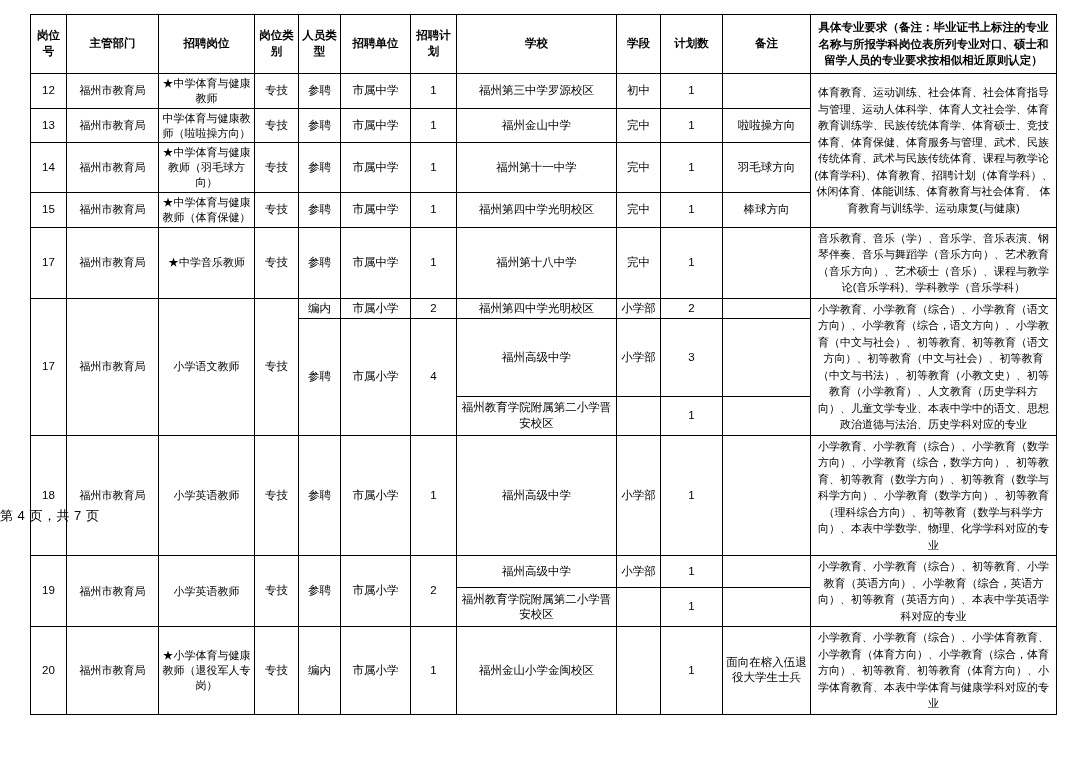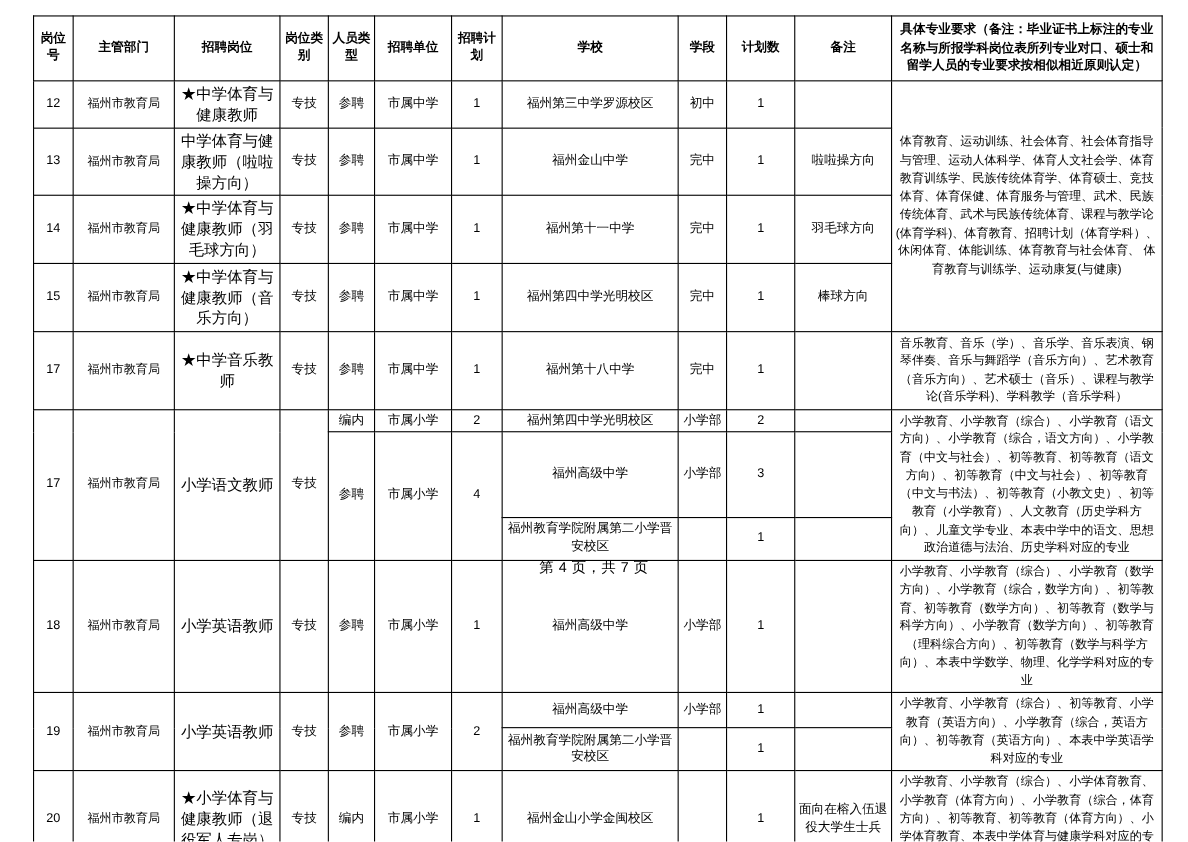--- a/index.html
+++ b/index.html
@@ -55,32 +55,32 @@
     vertical-align: middle;
   }
   td.c-unit, td.c-school {
     font-size: 11.5px;
     margin-left: 35px;
   }
   td.c-dept {
     font-size: 11px;
   }
   td.c-post {
-    font-size: 14px;
+    font-size: 11px;
     text-align: center;
     padding-left: 4px;
     padding-right: 4px;
   }
   td.tall { height: 34px; }
   .footer {
     position: absolute;
     left: 0;
     right: 0;
     bottom: 26px;
-    text-align: center;
+    text-align: left;
     font-size: 13px;
     letter-spacing: 0.5px;
   }
   
   col.w-id     { width: 36px; }
   col.w-dept   { width: 92px; }
   col.w-post   { width: 96px; }
   col.w-cat    { width: 44px; }
   col.w-type   { width: 42px; }
   col.w-unit   { width: 70px; }
@@ -168,21 +168,21 @@
         <td>1</td>
         <td class="c-school">福州第十一中学</td>
         <td>完中</td>
         <td>1</td>
         <td>羽毛球方向</td>
       </tr>
 
       <tr>
         <td>15</td>
         <td class="c-dept">福州市教育局</td>
-        <td class="c-post">★中学体育与健康教师（音乐方向）</td>
+        <td class="c-post">★中学体育与健康教师（体育保健）</td>
         <td>专技</td>
         <td>参聘</td>
         <td class="c-unit">市属中学</td>
         <td>1</td>
         <td class="c-school">福州第四中学光明校区</td>
         <td>完中</td>
         <td>1</td>
         <td>棒球方向</td>
       </tr>
 

